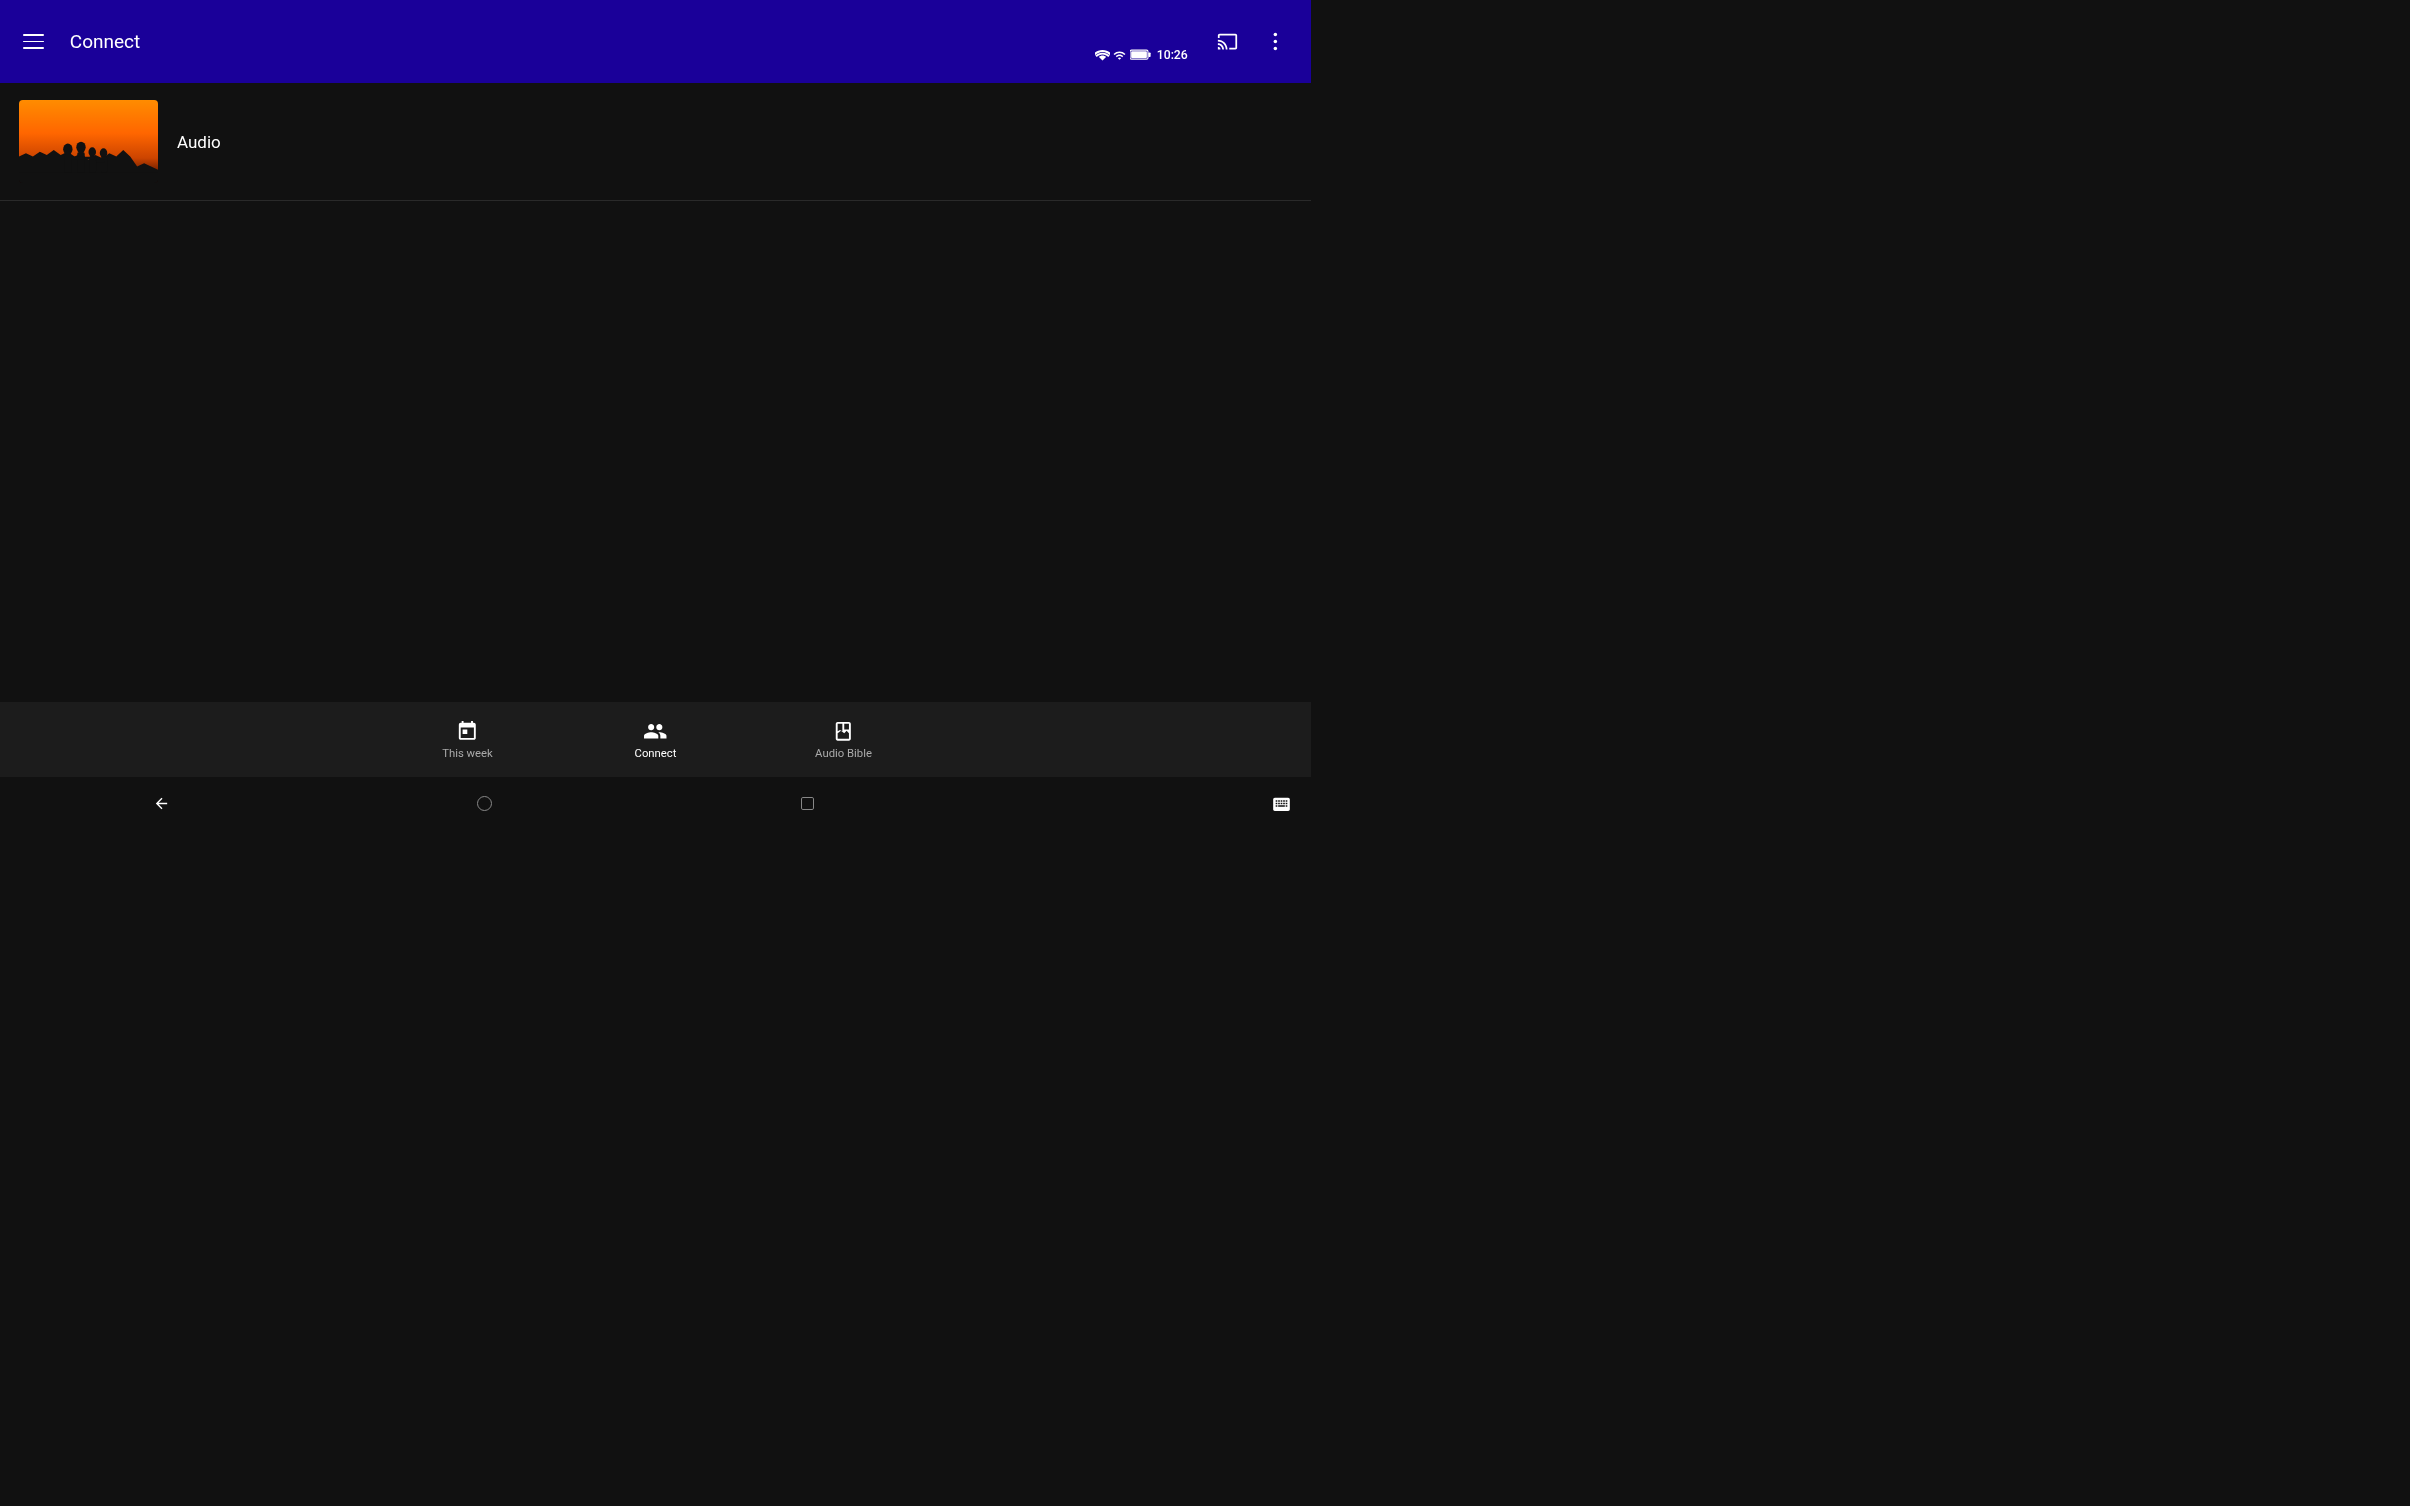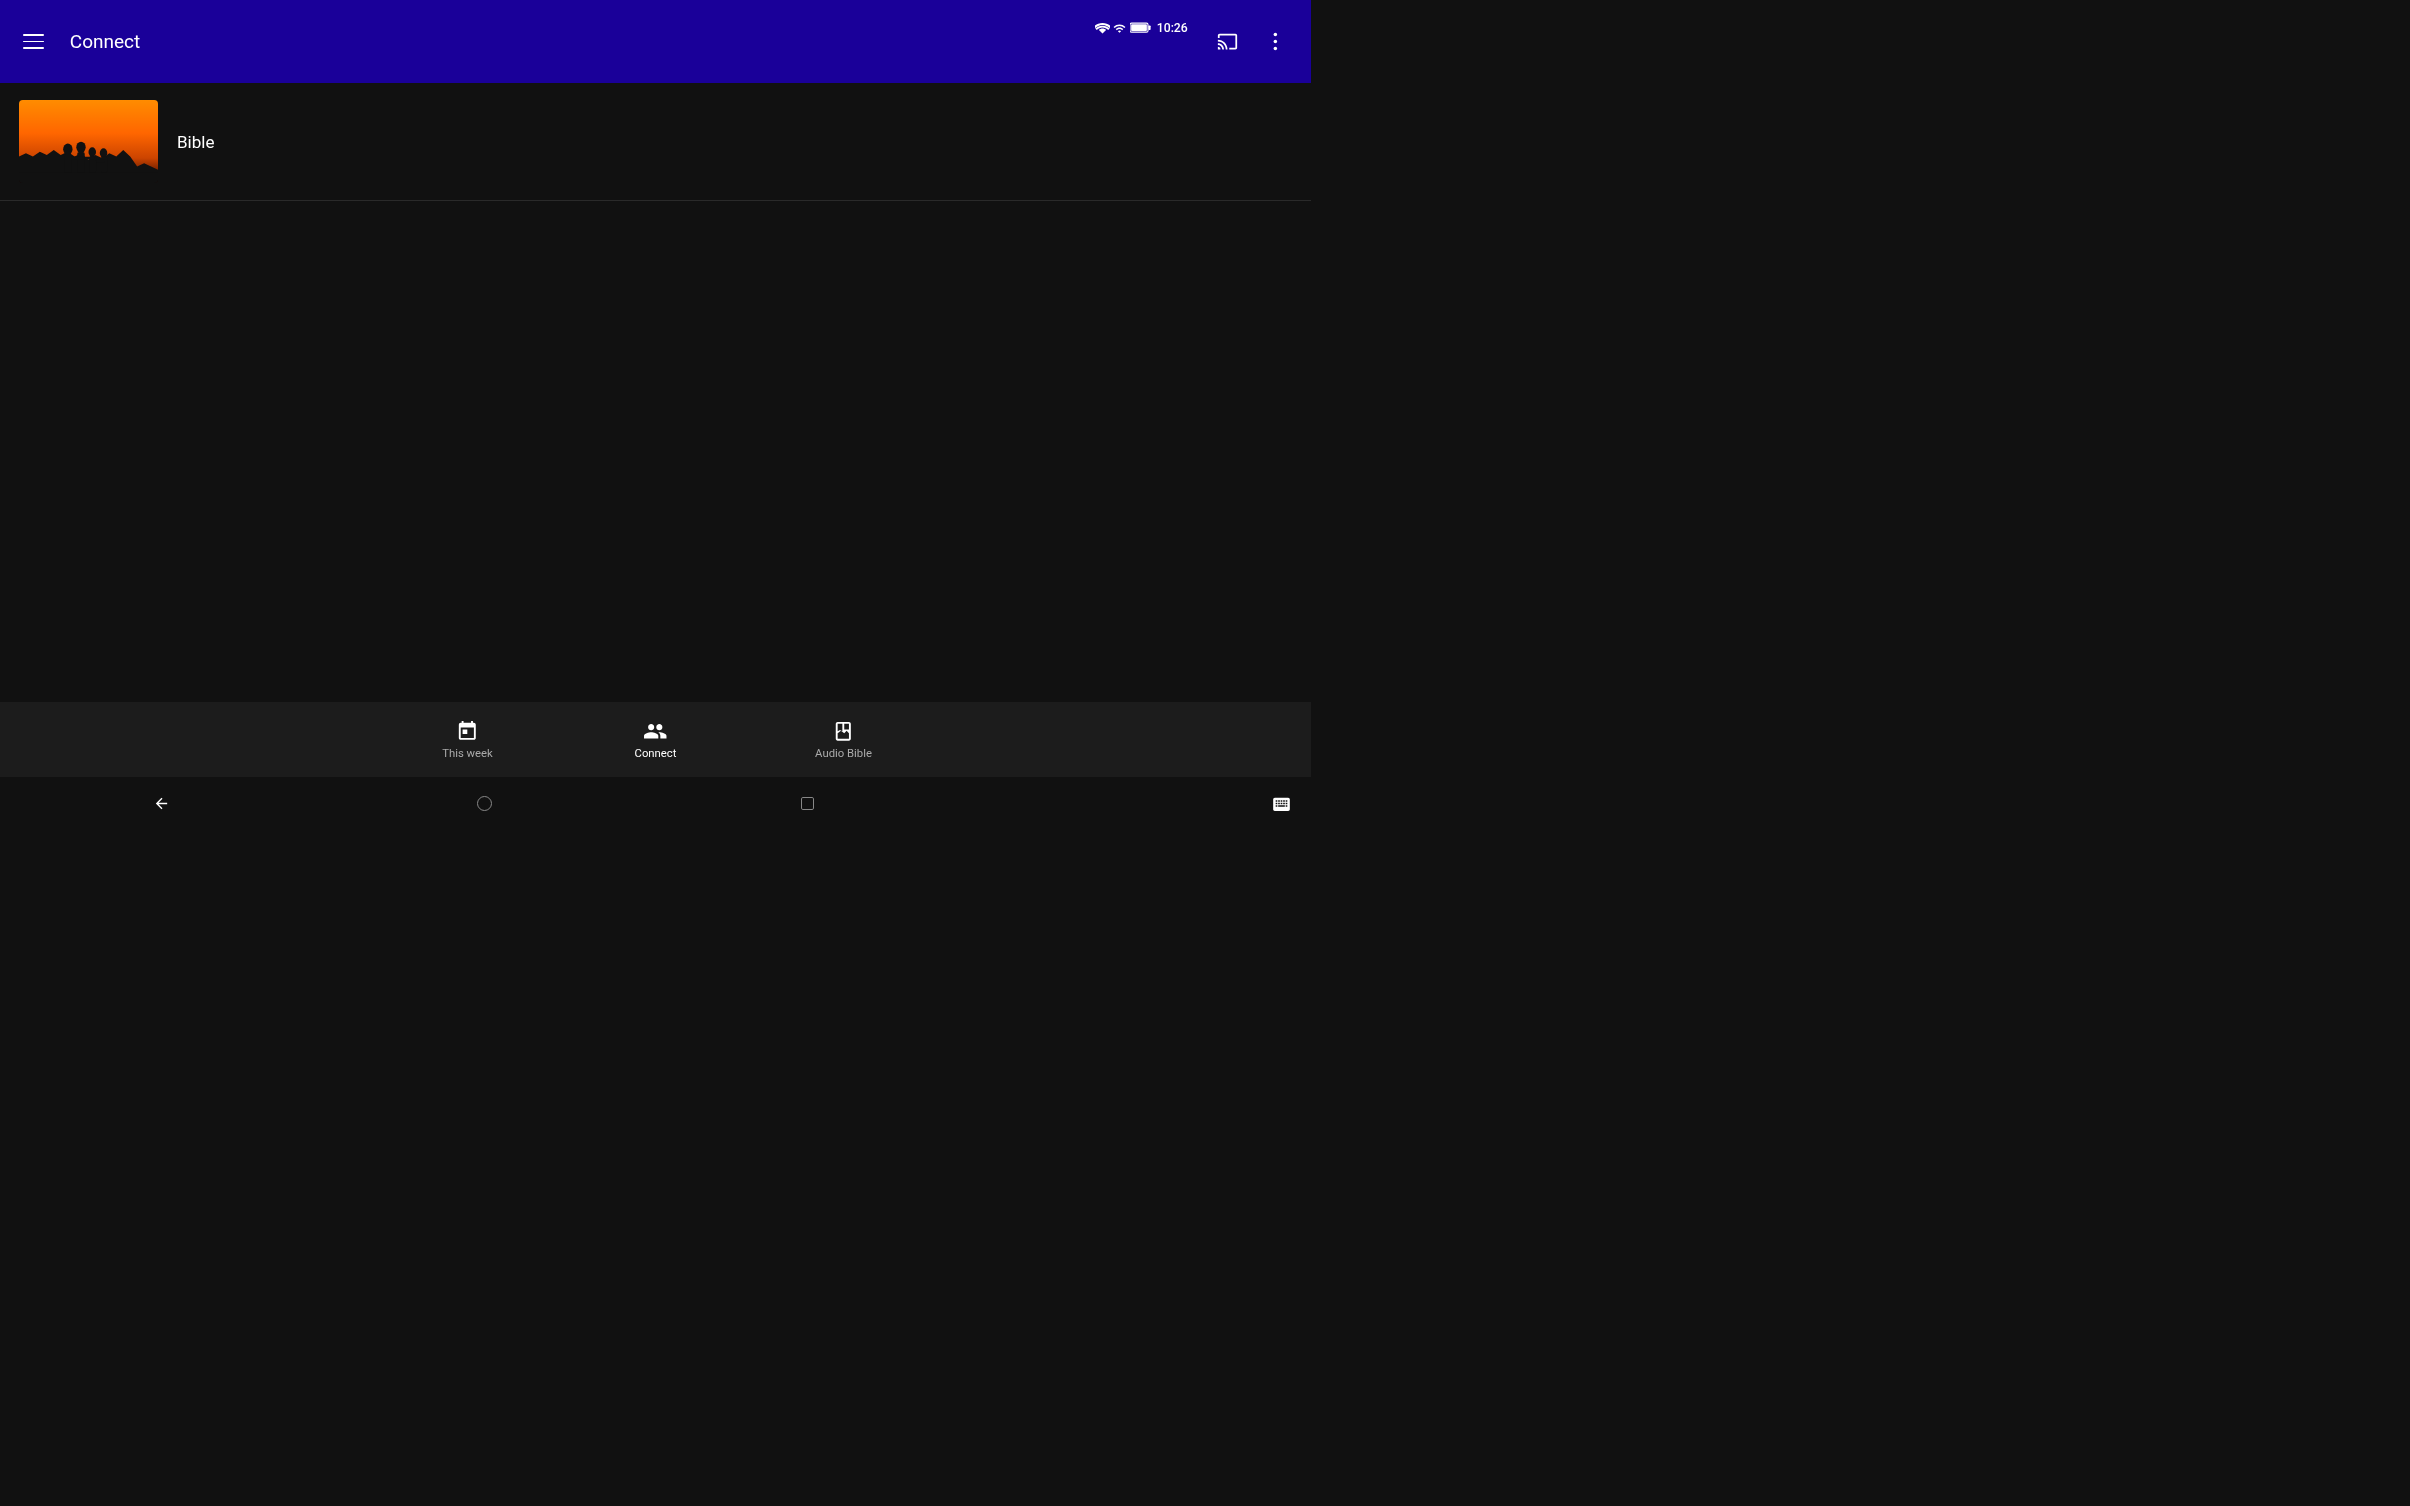--- a/index.html
+++ b/index.html
@@ -79,21 +79,21 @@
     .app-bar-title {
       font-size: 19px;
       font-weight: 400;
       color: #fff;
       margin-left: 3.8px;
     }
 
     .app-bar-right {
       margin-left: auto;
       display: flex;
-      align-items: flex-start;
+      align-items: flex-end;
       gap: 7.5px;
     }
 
     .icon-btn {
       width: 41px;
       height: 41px;
       display: flex;
       align-items: center;
       justify-content: center;
       cursor: pointer;
@@ -344,21 +344,21 @@
 
               <rect x="0" y="77" width="148" height="11" rx="0"></rect>
 
               <rect x="56" y="60" width="12" height="3" rx="1"></rect>
               <rect x="70" y="60" width="10" height="3" rx="1"></rect>
               <rect x="82" y="63" width="9" height="3" rx="1"></rect>
             </g>
           </svg>
         </div>
       </div>
-      <span class="menu-label">Bible</span>
+      <span class="menu-label">Audio</span>
     </div>
   </div>
 </div>
 
 <div class="bottom-nav">
 
   <div class="nav-item">
     <div class="nav-icon">
       <svg width="22.6" height="22.6" viewBox="0 0 24 24" fill="#aaaaaa">
         <path d="M19 3h-1V1h-2v2H8V1H6v2H5c-1.11 0-1.99.9-1.99 2L3 19c0 1.1.89 2 2 2h14c1.1 0 2-.9 2-2V5c0-1.1-.9-2-2-2zm0 16H5V8h14v11zM7 10h5v5H7z"></path>

